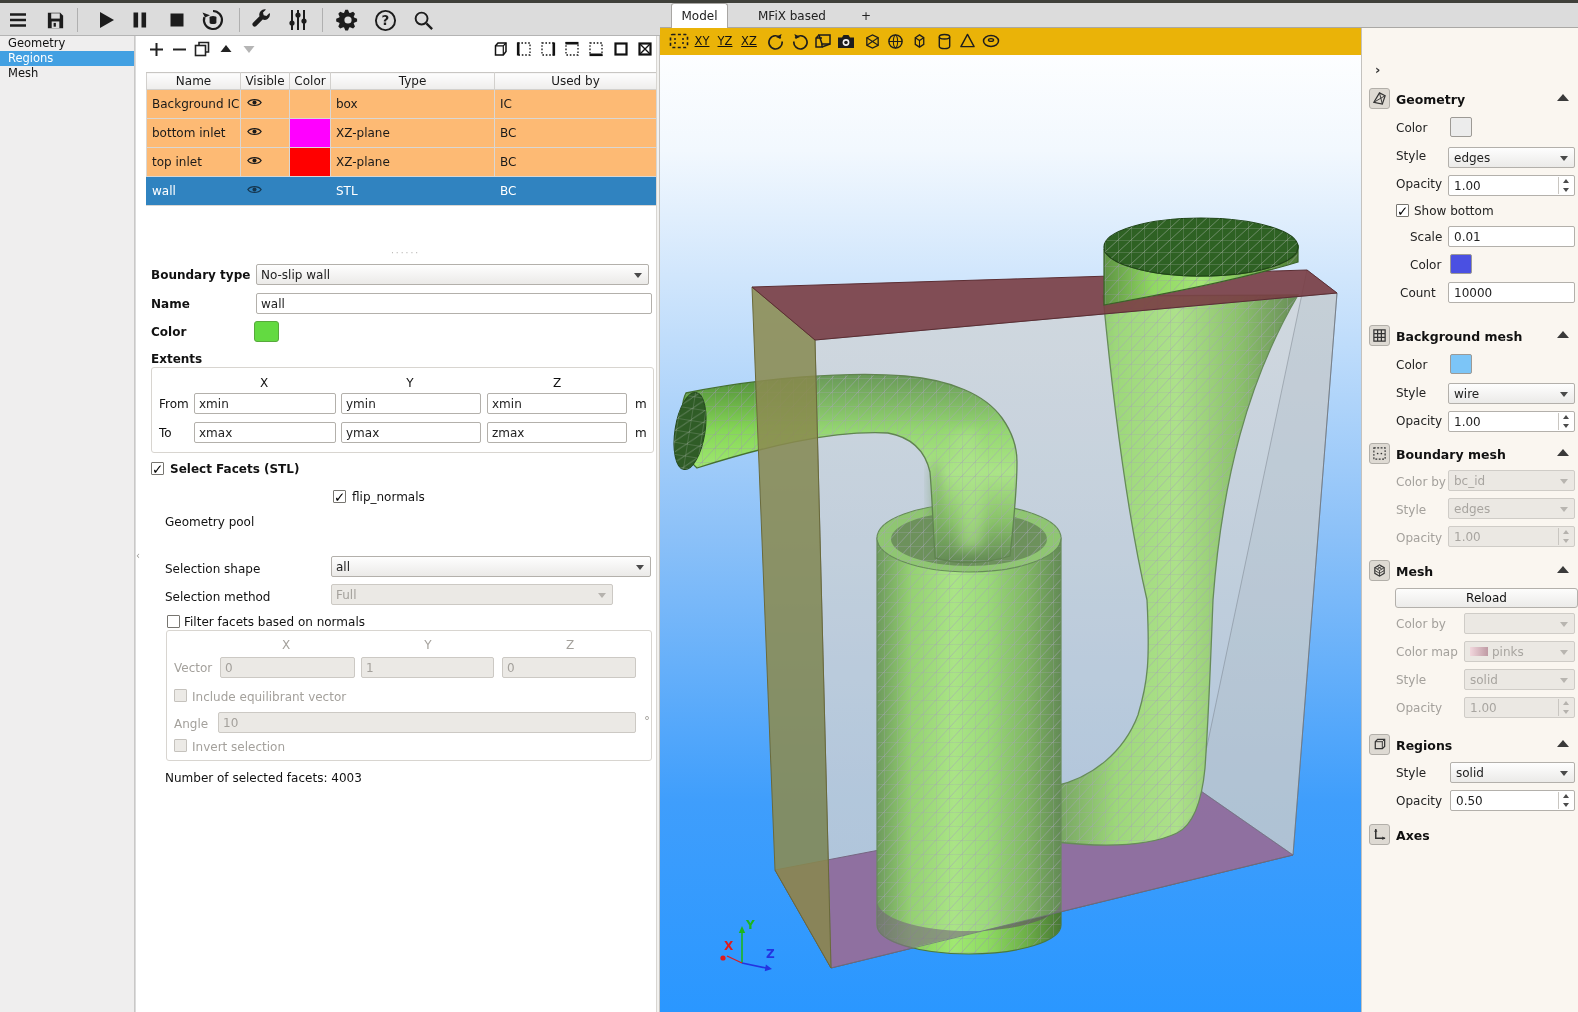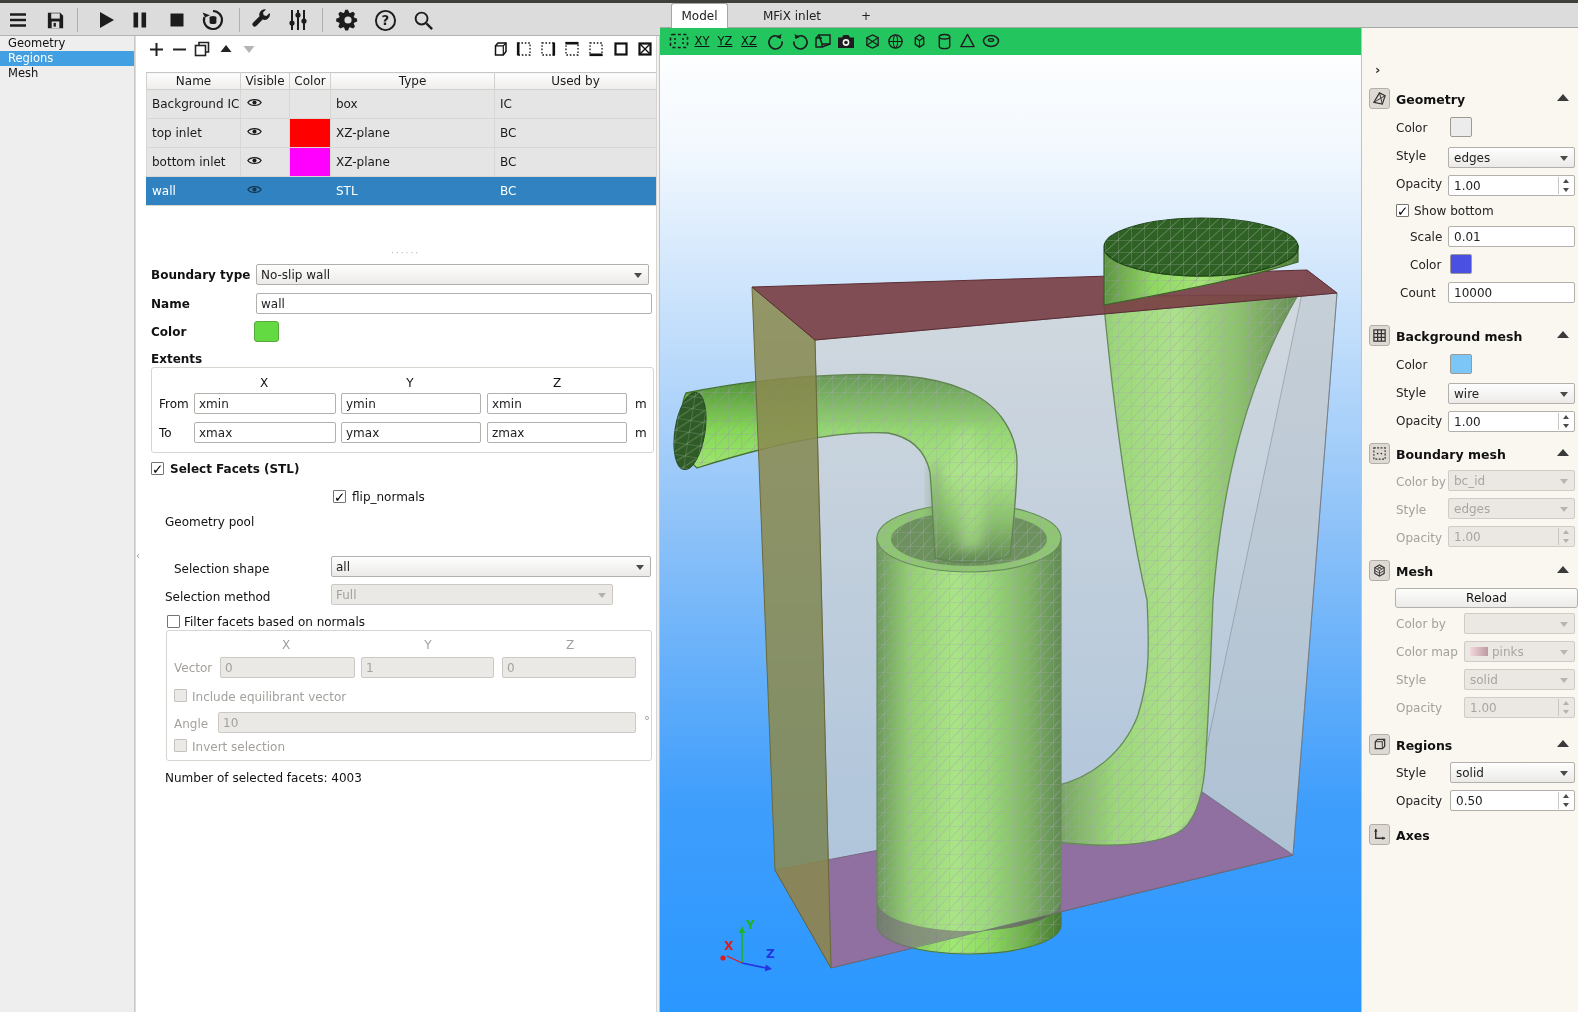--- a/index.html
+++ b/index.html
@@ -20,21 +20,21 @@
 
   
   #regions-pane { left:136px; top:36px; width:520px; height:976px; background:#ffffff; }
   .pane-tool { position:absolute; top:3px; width:20px; height:20px; display:flex; align-items:center; justify-content:center; color:#222; }
   .pane-tool.disabled { color:#b5b5b5; }
   .shape-tool { position:absolute; top:4px; width:17px; height:17px; display:flex; align-items:center; justify-content:center; color:#111; }
 
   
   #region-table { position:absolute; left:10px; top:36px; width:510px; border-collapse:collapse; table-layout:fixed; font-size:12px; }
   #region-table th { font-weight:normal; background:linear-gradient(#fdfdfd,#eeedec); border:1px solid #d2d0cd; border-top:1px solid #c8c6c3; height:17px; text-align:center; padding:0; }
-  #region-table td { border:1px solid #d9d7d4; height:29px; padding:0 0 0 5px; background:#e5e5e5; overflow:hidden; white-space:nowrap; }
+  #region-table td { border:1px solid #d9d7d4; height:29px; padding:0 0 0 5px; background:#fdba74; overflow:hidden; white-space:nowrap; }
   #region-table td.c-color { padding:0; }
   #region-table tr.selected td { background:#3083c0; color:#fff; border-color:#3083c0; border-bottom:1px solid #d9d7d4; }
   .swatch-cell { width:100%; height:100%; }
   .eye { display:inline-block; vertical-align:middle; margin-left:1px; }
 
   
   .hsplit-dots { position:absolute; color:#b7b5b2; font-size:9px; letter-spacing:2px; }
 
   
   .flabel { position:absolute; font-size:12px; color:#111; }
@@ -52,21 +52,21 @@
   .axhdr { position:absolute; font-size:12px; color:#111; transform:translateX(-50%); }
 
   
   #v-splitter { left:656px; top:36px; width:4px; height:976px; background:#f2f1ef; border-left:1px solid #d8d6d2; border-right:1px solid #c6c4c0; }
   #pane-collapse-arrow { left:136px; top:548px; width:10px; height:16px; color:#9a9894; font-size:10px; line-height:16px; }
 
   
   #tabbar { left:660px; top:3px; width:918px; height:25px; background:#dcdcdc; border-bottom:1px solid #aaa8a5; }
   .vtab { position:absolute; top:0; height:25px; display:flex; align-items:center; justify-content:center; font-size:12px; color:#222; }
   .vtab.active { background:#ffffff; border:1px solid #a8a6a3; border-bottom:none; border-radius:3px 3px 0 0; height:25px; z-index:2; }
-  #vtoolbar { left:660px; top:28px; width:701px; height:28px; background:#22c55e; border-bottom:1px solid #d8d6d3; }
+  #vtoolbar { left:660px; top:28px; width:701px; height:28px; background:#eab308; border-bottom:1px solid #d8d6d3; }
   .vticon { position:absolute; top:3px; width:22px; height:20px; display:flex; align-items:center; justify-content:center; color:#1d1d1d; }
   .plane-label { font-size:11.5px; font-weight:500; text-decoration:underline; color:#111; }
   #scene-wrap { left:660px; top:55px; width:701px; height:957px; }
 
   
   #side-panel { left:1361px; top:28px; width:217px; height:984px; background:#faf6f0; border-left:1px solid #c4c2be; }
   .sp-collapse { position:absolute; left:13px; top:34px; font-size:13px; font-weight:bold; color:#333; }
   .sp-head-icon { position:absolute; left:7px; width:21px; height:21px; background:#deDAD3; background:#dedad3; border:1px solid #b2afa9; border-radius:3px; display:flex; align-items:center; justify-content:center; color:#333; }
   .sp-head-label { position:absolute; left:34px; font-size:12.5px; font-weight:bold; color:#111; }
   .sp-collapse-tri { position:absolute; right:9px; width:0; height:0; border-left:6px solid transparent; border-right:6px solid transparent; border-bottom:7px solid #3a3a3a; }
@@ -269,39 +269,39 @@
                   <path d="M1 6C4 1.6 13 1.6 16 6 13 10.4 4 10.4 1 6z" fill="none" stroke="currentColor" stroke-width="1.5"></path>
                   <circle cx="8.5" cy="6" r="2.3" fill="currentColor"></circle>
                 </svg></span></td>
           <td class="c-color">
               <div class="swatch-cell"></div>
             </td>
           <td>box</td>
           <td>IC</td>
         </tr>
         <tr>
+          <td>bottom inlet</td>
+          <td><span class="eye"><svg width="15" height="11" viewBox="0 0 17 12">
+                  <path d="M1 6C4 1.6 13 1.6 16 6 13 10.4 4 10.4 1 6z" fill="none" stroke="currentColor" stroke-width="1.5"></path>
+                  <circle cx="8.5" cy="6" r="2.3" fill="currentColor"></circle>
+                </svg></span></td>
+          <td class="c-color">
+              <div class="swatch-cell" style="background-color: rgb(255, 0, 255);"></div>
+            </td>
+          <td>XZ-plane</td>
+          <td>BC</td>
+        </tr>
+        <tr>
           <td>top inlet</td>
           <td><span class="eye"><svg width="15" height="11" viewBox="0 0 17 12">
                   <path d="M1 6C4 1.6 13 1.6 16 6 13 10.4 4 10.4 1 6z" fill="none" stroke="currentColor" stroke-width="1.5"></path>
                   <circle cx="8.5" cy="6" r="2.3" fill="currentColor"></circle>
                 </svg></span></td>
           <td class="c-color">
               <div class="swatch-cell" style="background-color: rgb(255, 0, 0);"></div>
-            </td>
-          <td>XZ-plane</td>
-          <td>BC</td>
-        </tr>
-        <tr>
-          <td>bottom inlet</td>
-          <td><span class="eye"><svg width="15" height="11" viewBox="0 0 17 12">
-                  <path d="M1 6C4 1.6 13 1.6 16 6 13 10.4 4 10.4 1 6z" fill="none" stroke="currentColor" stroke-width="1.5"></path>
-                  <circle cx="8.5" cy="6" r="2.3" fill="currentColor"></circle>
-                </svg></span></td>
-          <td class="c-color">
-              <div class="swatch-cell" style="background-color: rgb(255, 0, 255);"></div>
             </td>
           <td>XZ-plane</td>
           <td>BC</td>
         </tr>
         <tr class="selected">
           <td>wall</td>
           <td><span class="eye"><svg width="15" height="11" viewBox="0 0 17 12">
                   <path d="M1 6C4 1.6 13 1.6 16 6 13 10.4 4 10.4 1 6z" fill="none" stroke="#15364e" stroke-width="1.5"></path>
                   <circle cx="8.5" cy="6" r="2.3" fill="#15364e"></circle>
                 </svg></span></td>
@@ -362,21 +362,21 @@
     <div class="flabel" style="left:499px; top:390px">m</div>
 
     <div class="checkbox" style="left:15px; top:426px">✓</div>
     <div class="flabel b" style="left:34px; top:426px">Select Facets (STL)</div>
 
     <div class="checkbox" style="left:197px; top:454px">✓</div>
     <div class="flabel" style="left:216px; top:454px">flip_normals</div>
 
     <div class="flabel" style="left:29px; top:479px">Geometry pool</div>
 
-    <div class="flabel" style="left:38px; top:526px">Selection shape</div>
+    <div class="flabel" style="left:29px; top:526px">Selection shape</div>
     <div class="combo" style="left:195px; top:520px; width:320px; height:21px">
       <span>all</span>
         <span class="arrow"></span>
     </div>
 
     <div class="flabel" style="left:29px; top:554px">Selection method</div>
     <div class="combo disabled" style="left:195px; top:548px; width:282px; height:21px">
       <span>Full</span>
         <span class="arrow"></span>
     </div>
@@ -413,21 +413,21 @@
     <div class="flabel dis" style="left:56px; top:704px">Invert selection</div>
 
     <div class="flabel" style="left:29px; top:735px"><span>Number of selected facets:</span>&nbsp;<span>4003</span></div>
   </div>
 
   <div id="v-splitter" class="abs"></div>
   <div id="pane-collapse-arrow" class="abs">‹</div>
 
   <div id="tabbar" class="abs">
     <div class="vtab active" style="left:11px; width:57px">Model</div>
-    <div class="vtab" style="left:76px; width:112px">MFiX inlet</div>
+    <div class="vtab" style="left:76px; width:112px">MFiX based</div>
     <div class="vtab" style="left:188px; width:36px">+</div>
   </div>
 
   <div id="vtoolbar" class="abs">
     <div class="vticon" style="left:8px">
       <svg width="20" height="16" viewBox="0 0 20 16">
           <rect x="1.5" y="1.5" width="17" height="13" rx="2" fill="none" stroke="currentColor" stroke-width="1.6" stroke-dasharray="3 2.4"></rect>
           <circle cx="6" cy="6" r="1" fill="currentColor"></circle>
           <circle cx="14" cy="6" r="1" fill="currentColor"></circle>
           <circle cx="6" cy="10" r="1" fill="currentColor"></circle>

